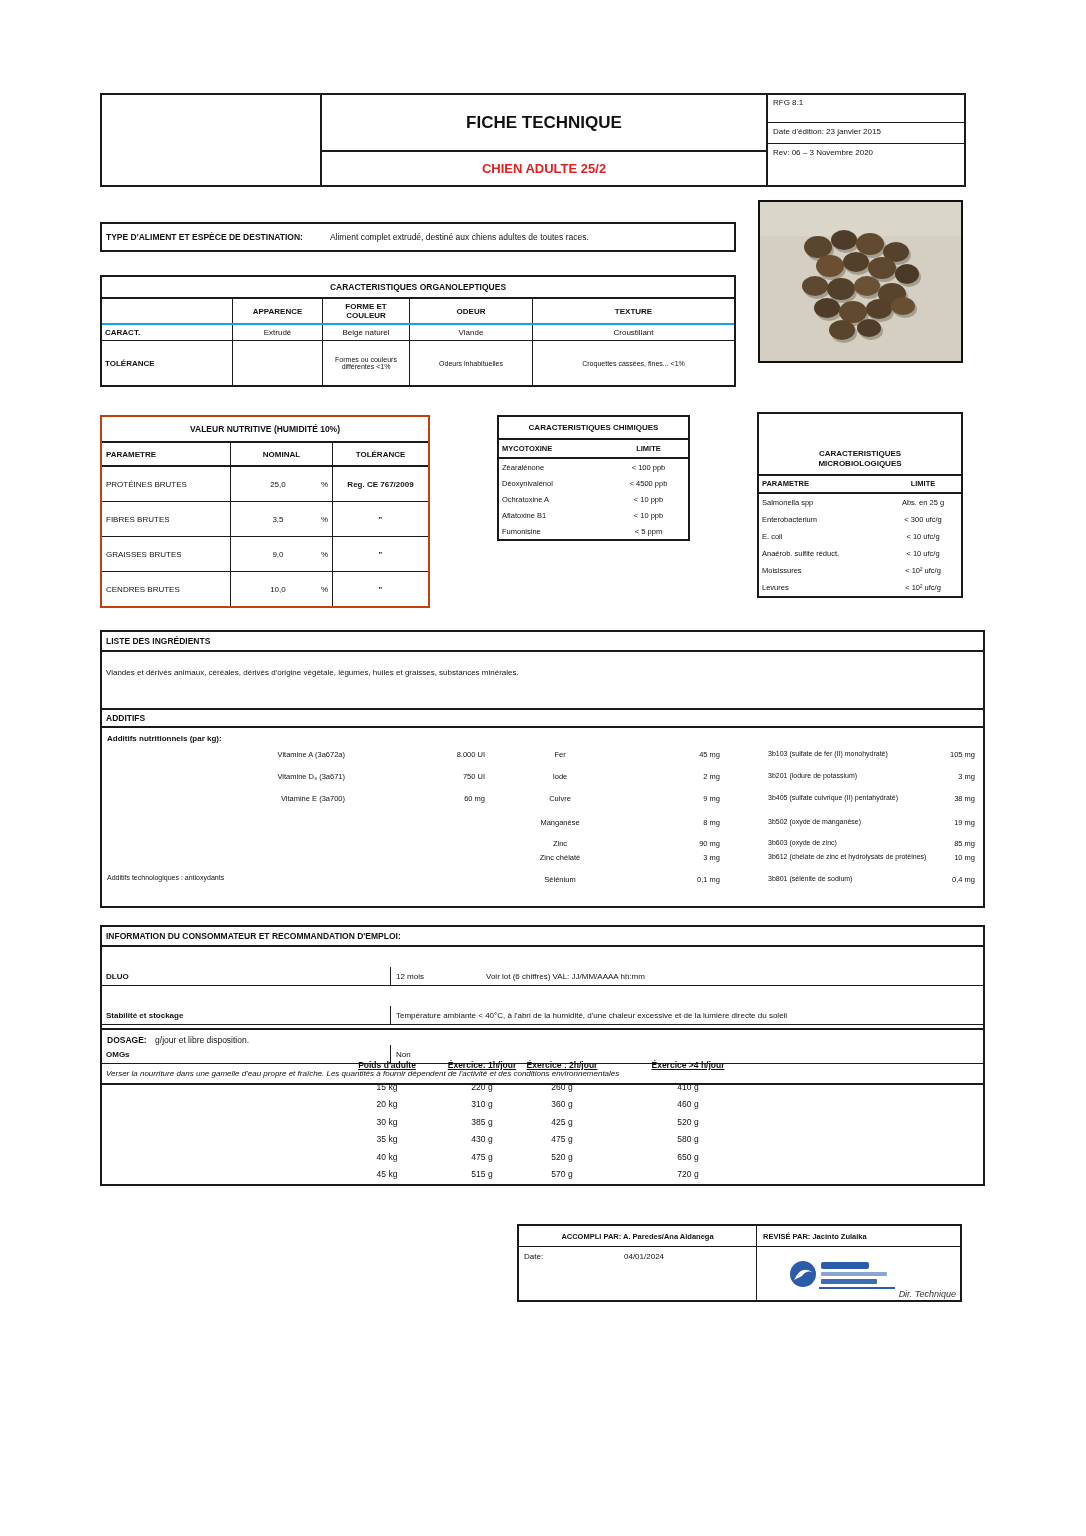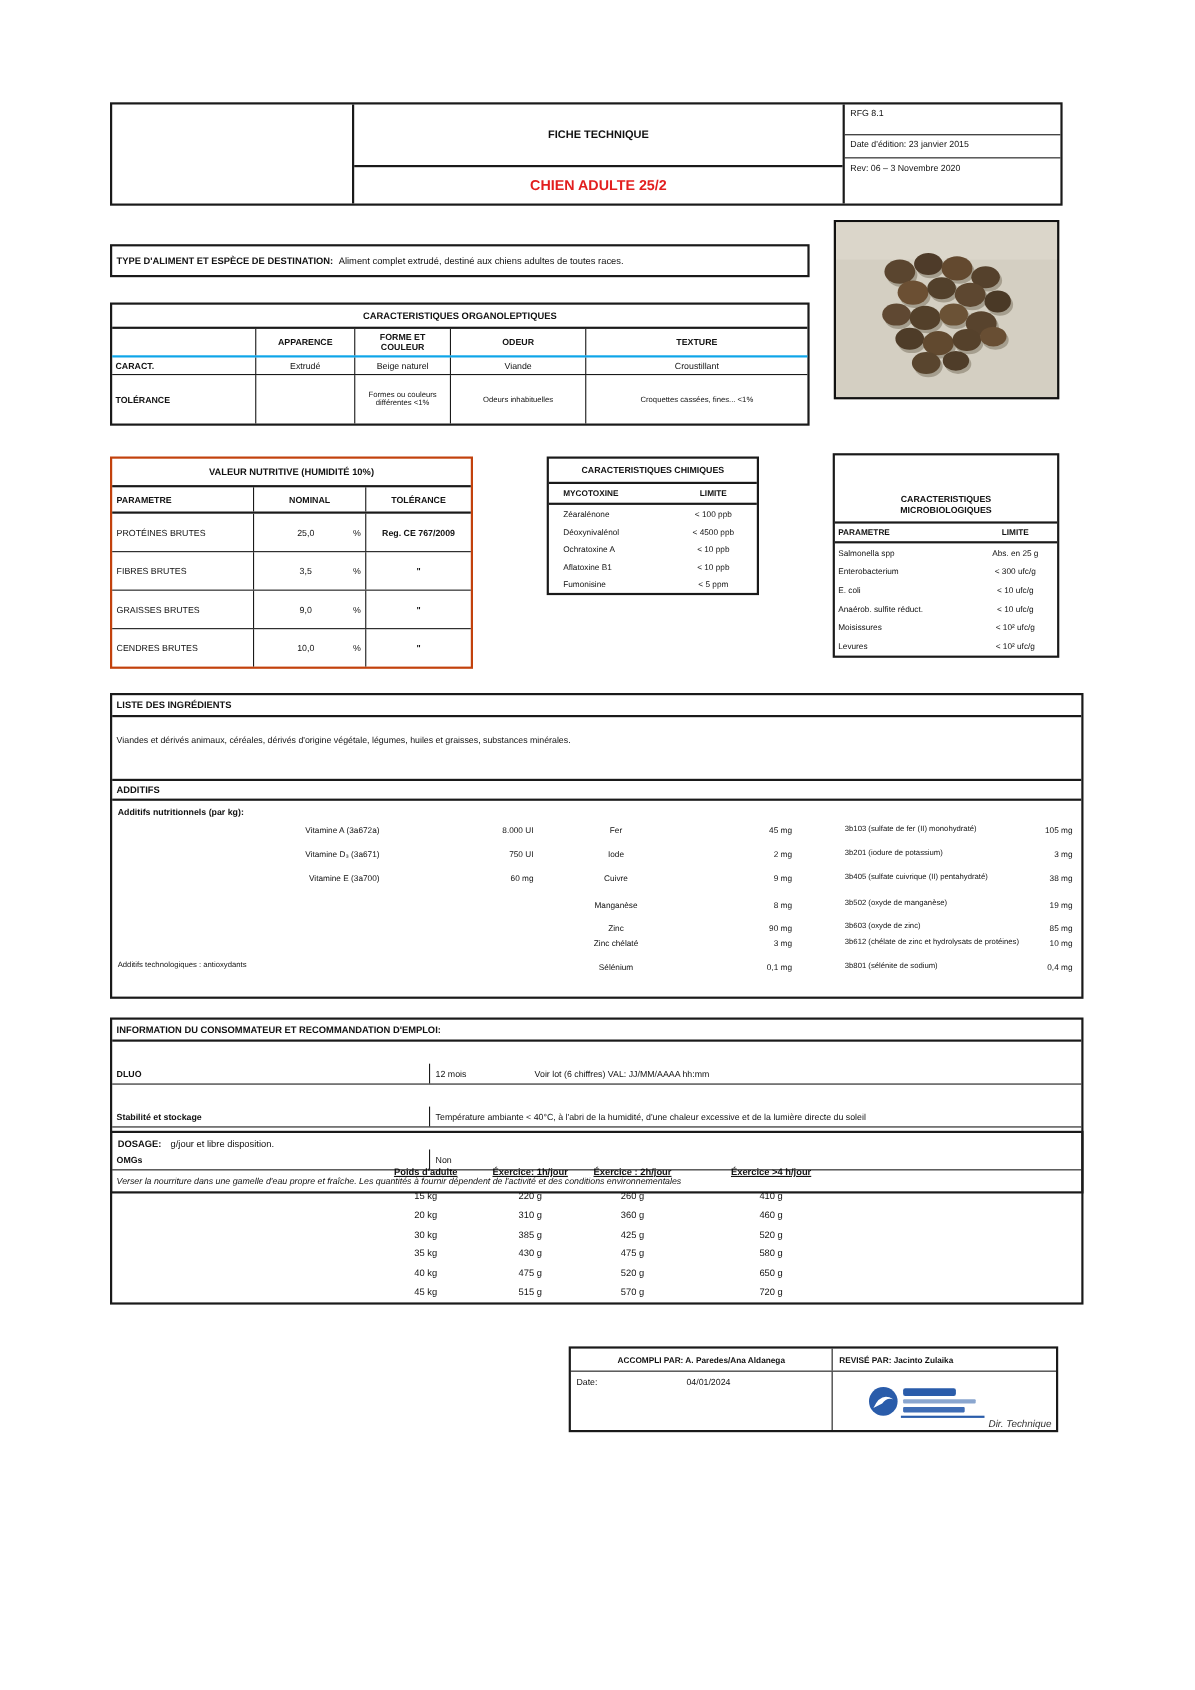--- a/index.html
+++ b/index.html
@@ -6,34 +6,34 @@
   .page{position:relative;width:1086px;height:1536px;background:#fff;overflow:hidden;
         font-family:"Liberation Sans","DejaVu Sans",sans-serif;color:#111;}
   .abs{position:absolute;}
   .b{font-weight:bold;}
 
   
   .hdr{left:100px;top:93px;width:862px;height:90px;border:2px solid #1a1a1a;display:flex;}
   .hdr-left{width:218px;border-right:2px solid #1a1a1a;}
   .hdr-mid{width:444px;border-right:2px solid #1a1a1a;display:flex;flex-direction:column;}
   .hdr-title{height:55px;display:flex;align-items:center;justify-content:center;
-             font-size:10px;font-weight:bold;border-bottom:2px solid #1a1a1a;}
+             font-size:17px;font-weight:bold;border-bottom:2px solid #1a1a1a;}
   .hdr-product{flex:1;display:flex;align-items:center;justify-content:center;
                font-size:13px;font-weight:bold;color:#e21e1e;}
   .hdr-right{flex:1;display:flex;flex-direction:column;font-size:8px;}
   .hdr-ref{height:28px;border-bottom:1.5px solid #1a1a1a;padding:3px 0 0 5px;box-sizing:border-box;}
   .hdr-ed{height:21px;border-bottom:1.5px solid #1a1a1a;padding:4px 0 0 5px;box-sizing:border-box;}
   .hdr-rev{flex:1;padding:4px 0 0 5px;box-sizing:border-box;}
 
   
   .photo{left:758px;top:200px;width:205px;height:163px;border:2px solid #111;box-sizing:border-box;background:#d4cfc2;}
 
   
   .typebox{left:100px;top:222px;width:636px;height:30px;border:2px solid #1a1a1a;box-sizing:border-box;
-           font-size:8.5px;display:flex;align-items:center;padding-left:4px;}
+           font-size:8.5px;display:flex;align-items:center;padding-left:4px;gap:22px;}
   .typebox .lbl{font-weight:bold;margin-right:5px;}
 
   
   .org{left:100px;top:275px;width:636px;border:2px solid #1a1a1a;font-size:8px;box-sizing:border-box;}
   .org-title{border-bottom:2px solid #1a1a1a;text-align:center;font-weight:bold;font-size:8.5px;padding:5px 0;}
   .org-row{display:flex;}
   .org-row > div{box-sizing:border-box;padding:3px 3px;}
   .oc1{width:130px;}
   .oc2{width:90px;border-left:1.5px solid #1a1a1a;text-align:center;}
   .oc3{width:87px;border-left:1.5px solid #1a1a1a;text-align:center;}
@@ -60,21 +60,21 @@
   .nut-data{height:34px;border-bottom:1.5px solid #1a1a1a;}
   .nut-data:last-child{border-bottom:none;}
   .nomcell{justify-content:space-between;}
   .nomval{flex:1;text-align:center;}
 
   
   .chi{left:497px;top:415px;width:193px;border:2px solid #1a1a1a;box-sizing:border-box;font-size:7.5px;}
   .chi-title{border-bottom:2px solid #1a1a1a;text-align:center;font-weight:bold;font-size:8px;padding:6px 0;}
   .chi-head{display:flex;border-bottom:2px solid #1a1a1a;font-weight:bold;height:17px;align-items:center;}
   .chi-row{display:flex;height:16px;align-items:center;}
-  .cc1{width:110px;padding-left:13px;box-sizing:border-box;}
+  .cc1{width:110px;padding-left:3px;box-sizing:border-box;}
   .cc2{flex:1;text-align:center;}
 
   
   .mic{left:757px;top:412px;width:206px;border:2px solid #1a1a1a;box-sizing:border-box;font-size:7.5px;}
   .mic-title{border-bottom:2px solid #1a1a1a;text-align:center;font-weight:bold;font-size:8px;padding:4px 0;line-height:1.3;margin-top:31px;}
   .mic-head{display:flex;border-bottom:2px solid #1a1a1a;font-weight:bold;height:16px;align-items:center;}
   .mic-row{display:flex;height:17px;align-items:center;}
   .mc1{width:126px;padding-left:3px;box-sizing:border-box;}
   .mc2{flex:1;text-align:center;}
 
@@ -106,21 +106,21 @@
   
   .dos{left:100px;top:1028px;width:885px;height:158px;border:2px solid #1a1a1a;box-sizing:border-box;position:absolute;font-size:8.5px;}
   .dos-label{position:absolute;left:5px;top:5px;}
   .dos-label .b{margin-right:6px;}
   .dos-head{position:absolute;top:30px;left:0;right:0;display:flex;font-weight:bold;}
   .dos-head span{text-decoration:underline;text-align:center;}
   .dos-row{display:flex;height:17.5px;align-items:center;}
   .dos-rows{position:absolute;top:48px;left:0;right:0;}
   .d1{margin-left:245px;width:80px;text-align:center;}
   .d2{margin-left:15px;width:80px;text-align:center;}
-  .d3{margin-left:13px;width:80px;text-align:center;}
+  .d3{width:80px;text-align:center;}
   .d4{margin-left:36px;width:100px;text-align:center;}
 
   
   .foot{left:517px;top:1224px;width:445px;height:78px;border:2px solid #1a1a1a;box-sizing:border-box;}
   .foot-r1{height:20px;border-bottom:1.5px solid #1a1a1a;display:flex;font-size:7.5px;font-weight:bold;}
   .f-acc{width:238px;border-right:1.5px solid #1a1a1a;box-sizing:border-box;display:flex;align-items:center;justify-content:center;}
   .f-rev{flex:1;display:flex;align-items:center;padding-left:6px;}
   .foot-r2{display:flex;height:54px;}
   .f-date{width:238px;border-right:1.5px solid #1a1a1a;box-sizing:border-box;position:relative;font-size:8px;}
   .f-date .dl{position:absolute;left:5px;top:5px;}

